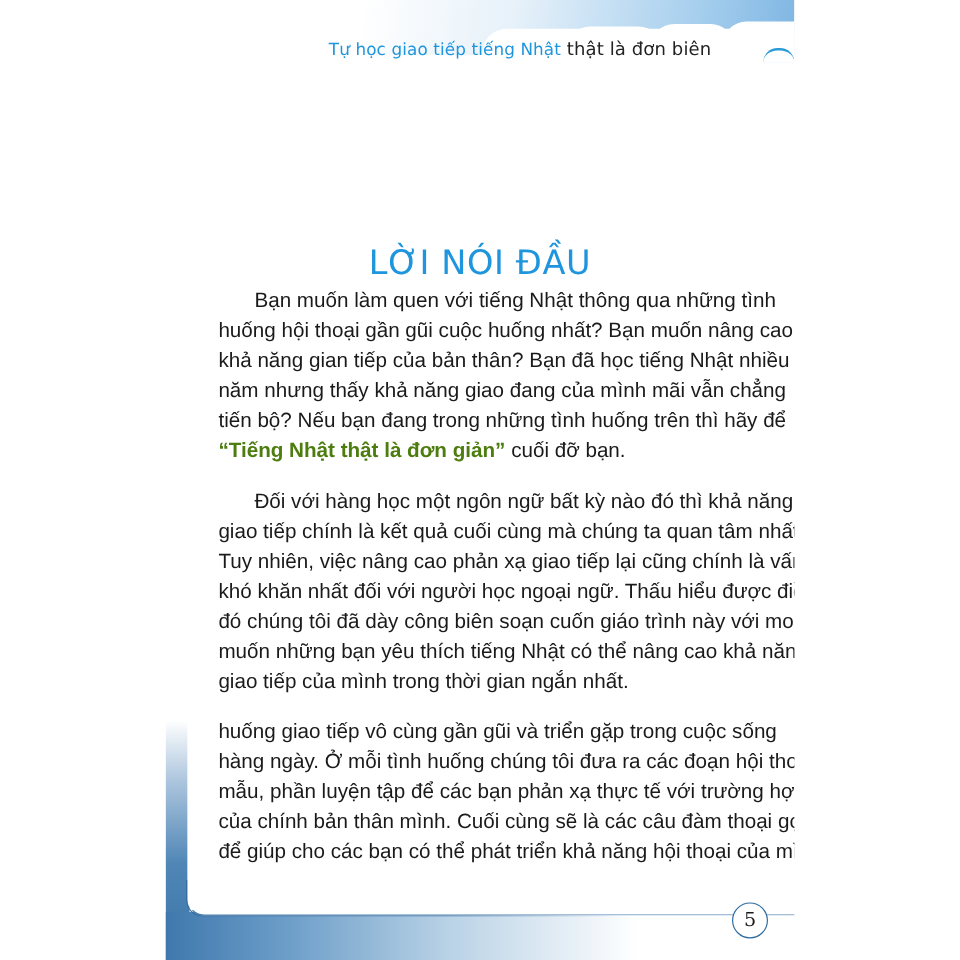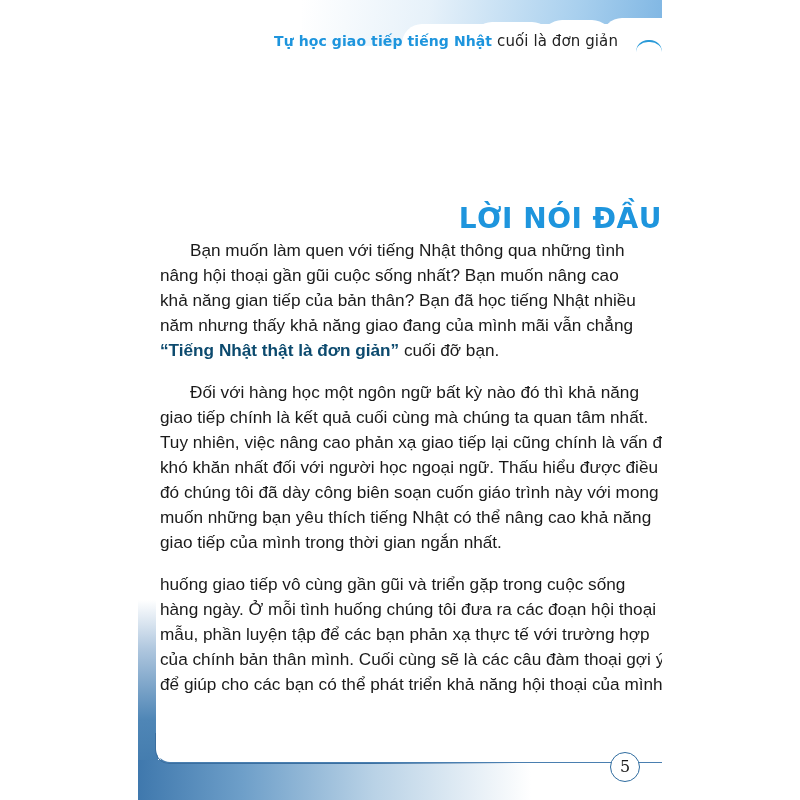--- a/index.html
+++ b/index.html
@@ -55,21 +55,21 @@
     .running-header {
       position: absolute;
       left: 136px;
       top: 32px;
       font-size: 15px;
       white-space: nowrap;
       letter-spacing: 0.1px;
     }
     .running-header .bold {
       color: #1e95dd;
-      font-weight: bold;
+      font-weight: normal;
       font-family: "DejaVu Sans", sans-serif;
       font-size: 14px;
     }
     .running-header .light {
       color: #222;
       font-family: "DejaVu Sans", sans-serif;
       font-size: 15px;
     }
     
     .left-strip {
@@ -113,30 +113,30 @@
       border-left: 1.5px solid #3a6e9f;
       border-bottom: 1.5px solid #3a6e9f;
       -webkit-mask-image: linear-gradient(90deg, #000 60%, transparent 100%);
       mask-image: linear-gradient(90deg, #000 60%, transparent 100%);
     }
     .title {
       position: absolute;
       left: 0;
       width: 524px;
       top: 183px;
-      text-align: right;
+      text-align: center;
       color: #1e95dd;
       font-size: 28px;
       font-family: "DejaVu Sans", sans-serif;
-      font-weight: bold;
+      font-weight: normal;
       letter-spacing: 0.5px;
     }
     .body-text {
       position: absolute;
-      left: 22px;
+      left: 44px;
       top: 238px;
       width: 455px;
       color: #1a1a1a;
       font-family: "Liberation Sans", sans-serif;
       font-size: 17.2px;
       line-height: 25px;
     }
     .para {
       margin: 0 0 17px 0;
       text-align: justify;
@@ -149,21 +149,21 @@
       text-align-last: justify;
     }
     .line.last {
       text-align-last: left;
     }
     .line.first {
       padding-left: 30px;
     }
     .para .line { text-indent: 0; }
     .highlight {
-      color: #0c4a6e;
+      color: #4d7c0f;
       font-weight: bold;
     }
     .page-number {
       position: absolute;
       left: 472px;
       top: 752px;
       width: 28px;
       height: 28px;
       border: 1.6px solid #2f6c9f;
       border-radius: 50%;
@@ -182,35 +182,36 @@
   <div class="sky">
     <div class="cloud c1"></div>
     <div class="cloud c2"></div>
     <div class="cloud c3"></div>
     <div class="cloud c4"></div>
     <div class="header-swoosh"></div>
   </div>
 
   <div class="running-header">
     <span class="bold">Tự học giao tiếp tiếng Nhật</span>
-    <span class="light">cuối là đơn giản</span>
+    <span class="light">thật là đơn biên</span>
   </div>
 
   <div class="left-strip"></div>
   <div class="bottom-band"></div>
   <div class="content-box"></div>
 
   <h1 class="title">LỜI NÓI ĐẦU</h1>
 
   <div class="body-text">
     <div class="para">
       <span class="line first">Bạn muốn làm quen với tiếng Nhật thông qua những tình</span>
-      <span class="line">nâng hội thoại gần gũi cuộc sống nhất? Bạn muốn nâng cao</span>
+      <span class="line">huống hội thoại gần gũi cuộc huống nhất? Bạn muốn nâng cao</span>
       <span class="line">khả năng gian tiếp của bản thân? Bạn đã học tiếng Nhật nhiều</span>
       <span class="line">năm nhưng thấy khả năng giao đang của mình mãi vẫn chẳng</span>
+      <span class="line">tiến bộ? Nếu bạn đang trong những tình huống trên thì hãy để</span>
       <span class="line last"><span class="highlight">“Tiếng Nhật thật là đơn giản”</span><span> cuối đỡ bạn.</span></span>
     </div>
 
     <div class="para">
       <span class="line first">Đối với hàng học một ngôn ngữ bất kỳ nào đó thì khả năng</span>
       <span class="line">giao tiếp chính là kết quả cuối cùng mà chúng ta quan tâm nhất.</span>
       <span class="line">Tuy nhiên, việc nâng cao phản xạ giao tiếp lại cũng chính là vấn đề</span>
       <span class="line">khó khăn nhất đối với người học ngoại ngữ. Thấu hiểu được điều</span>
       <span class="line">đó chúng tôi đã dày công biên soạn cuốn giáo trình này với mong</span>
       <span class="line">muốn những bạn yêu thích tiếng Nhật có thể nâng cao khả năng</span>

